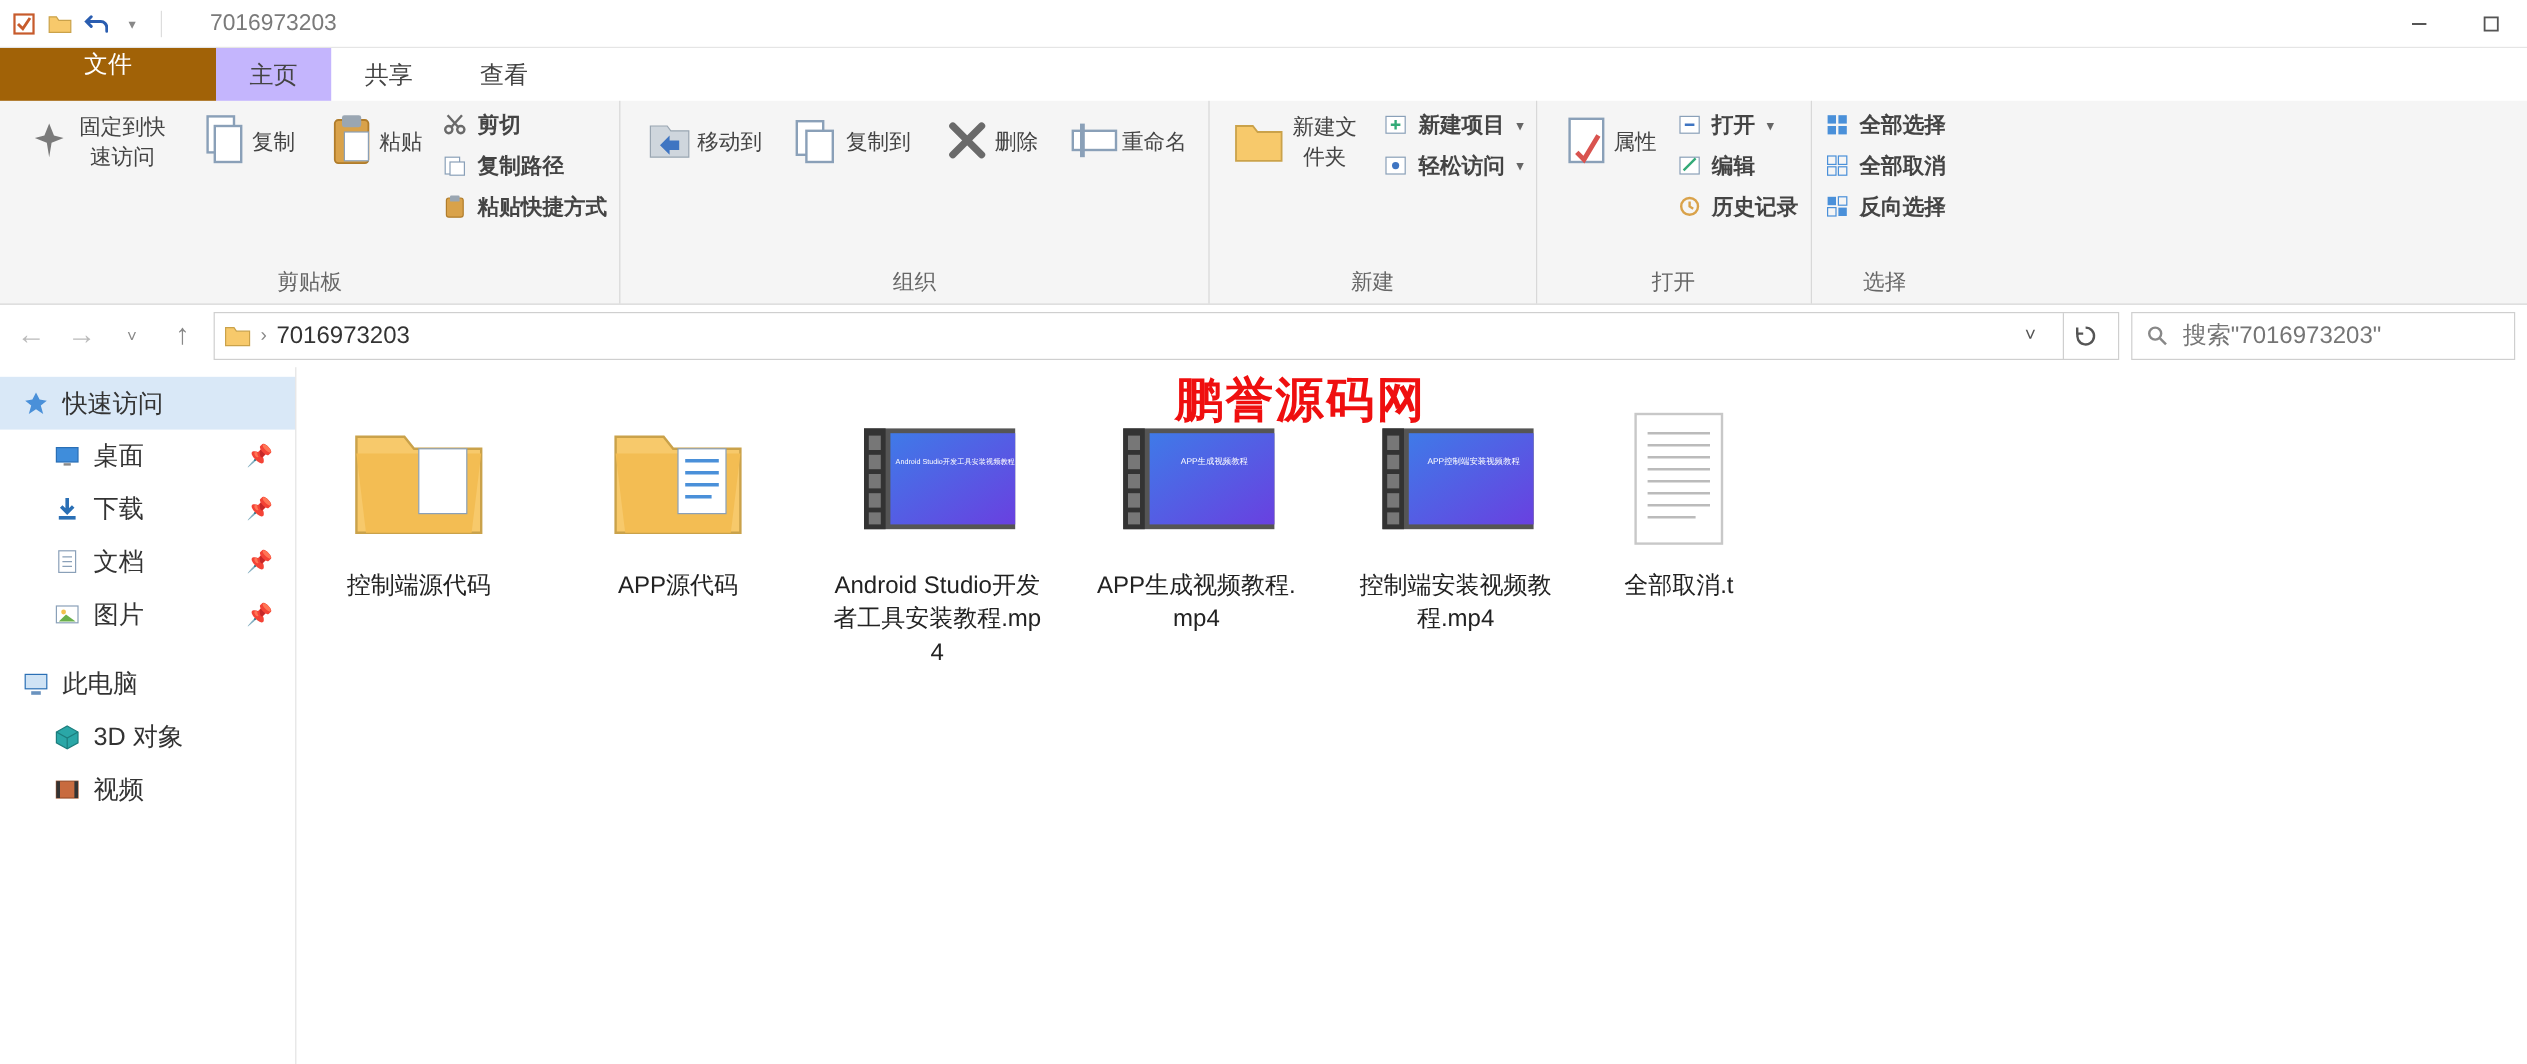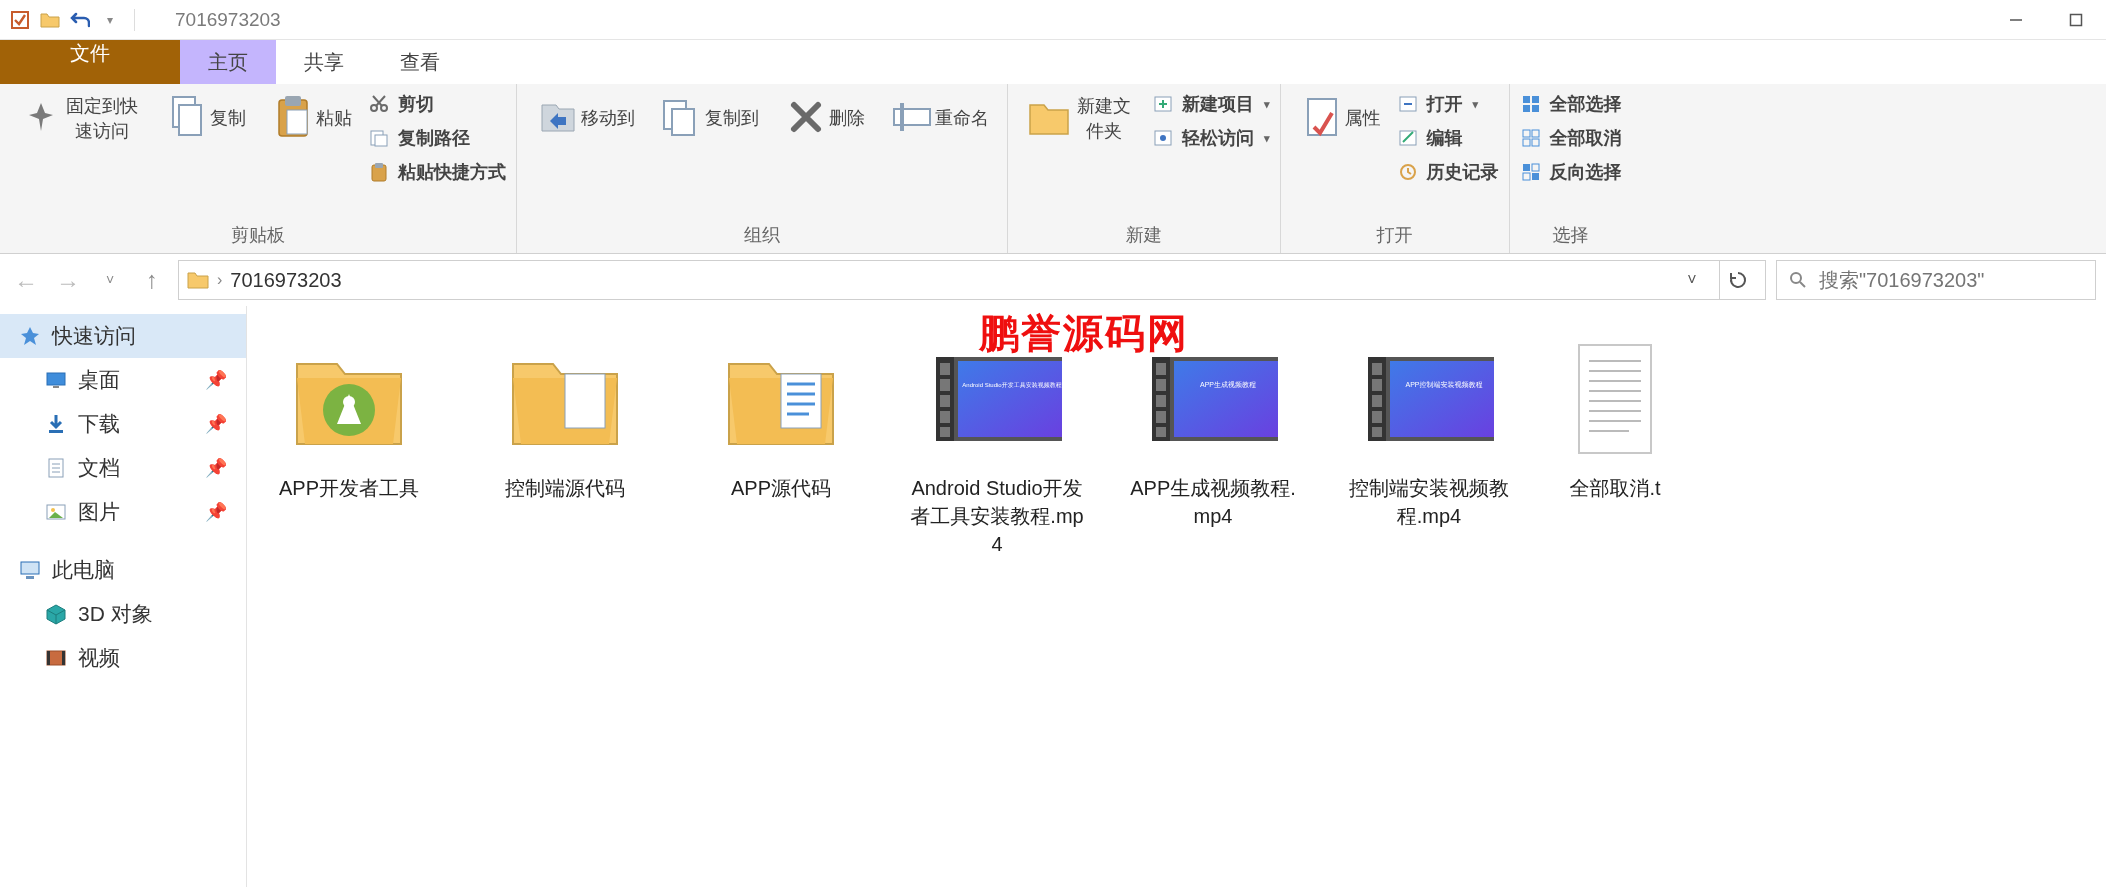--- a/index.html
+++ b/index.html
@@ -456,32 +456,20 @@
           </svg>
         </span>
       <span>视频</span>
     </div>
   </div>
 
   <div class="content">
     <div class="watermark">鹏誉源码网</div>
     <div class="files">
 
-      <div class="file">
-        <div class="thumb">
-          <svg width="120" height="110">
-              <path d="M8 20 h40 l8 10 h56 v70 h-104 z" fill="#f7c96b" stroke="#caa24a" stroke-width="2"></path>
-              <path d="M8 34 h104 l-8 66 h-88 z" fill="#f3bd53"></path>
-              <circle cx="60" cy="66" r="26" fill="#7cb342"></circle>
-              <path d="M48 80 L60 50 L72 80 Z" fill="#fff"></path>
-              <circle cx="60" cy="58" r="6" fill="#fff"></circle>
-            </svg>
-        </div>
-        <div class="fname">APP开发者工具</div>
-      </div>
 
       <div class="file">
         <div class="thumb">
           <svg width="120" height="110">
               <path d="M8 20 h40 l8 10 h56 v70 h-104 z" fill="#f7c96b" stroke="#caa24a" stroke-width="2"></path>
               <path d="M8 34 h104 l-8 66 h-88 z" fill="#f3bd53"></path>
               <rect x="60" y="30" width="40" height="54" fill="#fff" stroke="#8aa0b8"></rect>
             </svg>
         </div>
         <div class="fname">控制端源代码</div>

